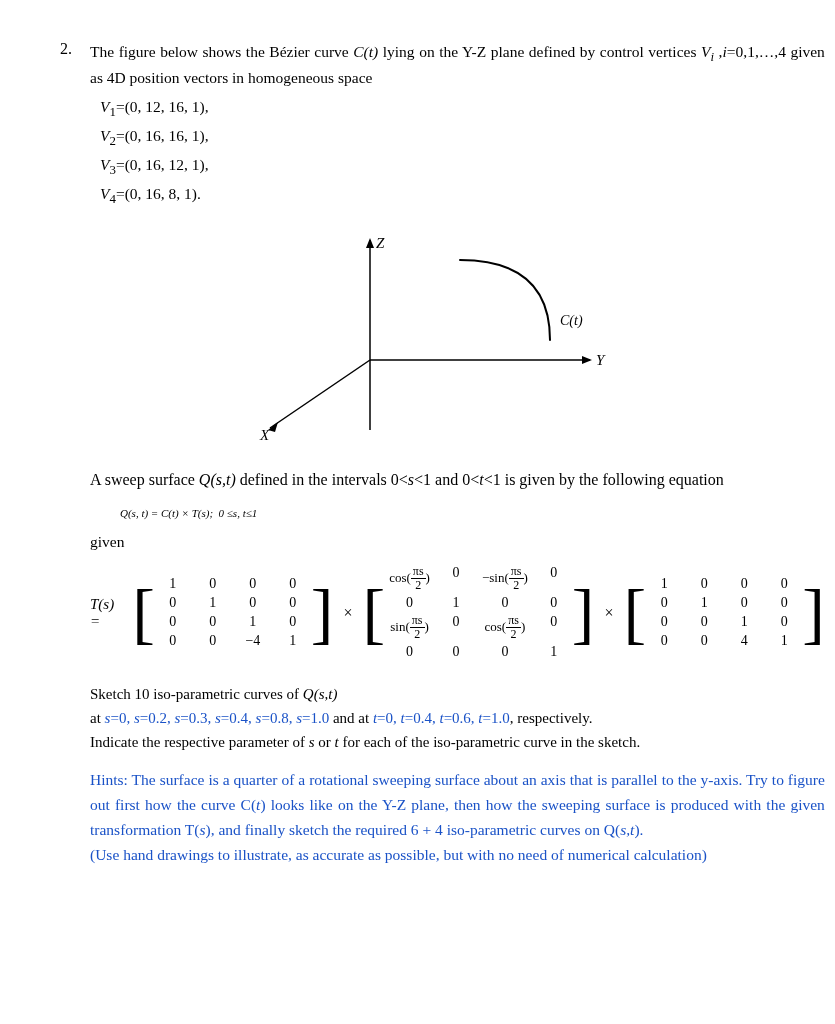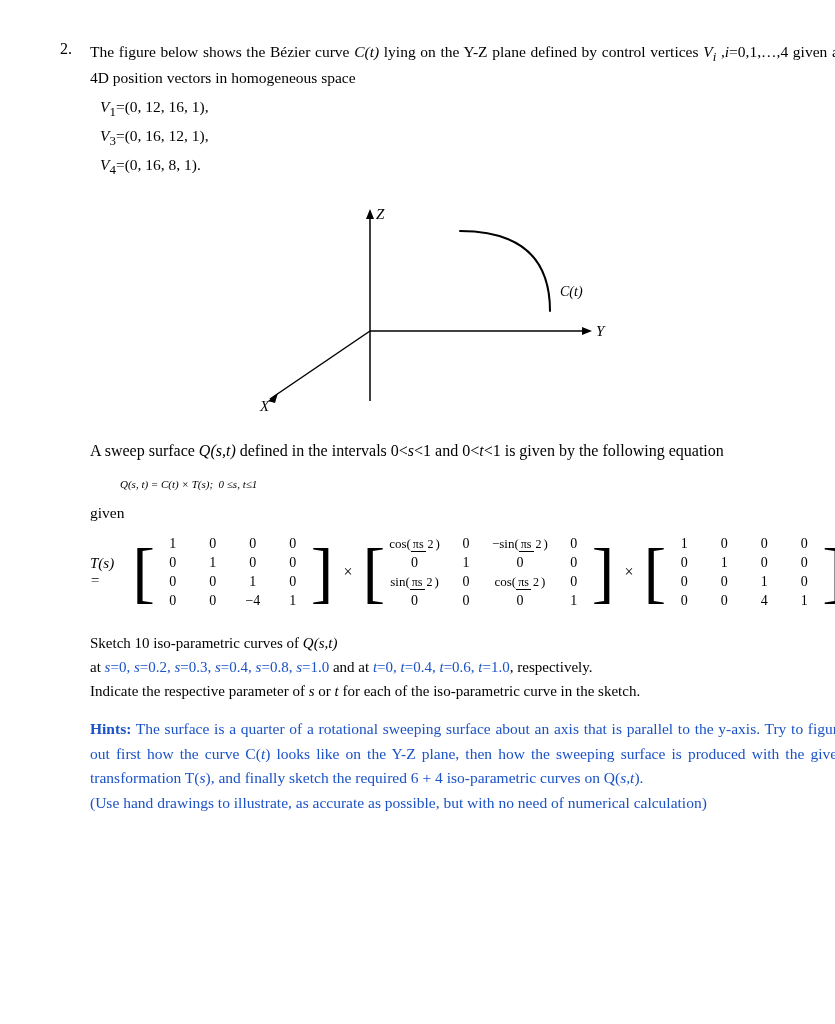--- a/index.html
+++ b/index.html
@@ -24,21 +24,21 @@
     }
     .problem-body {
       flex: 1;
     }
     .problem-text {
       font-size: 15.5px;
       line-height: 1.5;
       text-align: justify;
     }
     .italic { font-style: italic; }
-    .bold { font-weight: bold; }
+    .bold { font-weight: normal; }
 
     .vertices {
       margin-top: 4px;
       margin-left: 10px;
       line-height: 1.7;
       font-size: 15.5px;
     }
 
     .diagram-area {
       display: flex;
@@ -134,21 +134,21 @@
     }
     .hint-text {
       font-size: 15.5px;
       line-height: 1.6;
       color: #1a52c7;
       text-align: justify;
     }
 
     .frac {
       display: inline-flex;
-      flex-direction: row;
+      flex-direction: column;
       align-items: center;
       vertical-align: middle;
       font-size: 12px;
       line-height: 1.1;
     }
     .frac-num { border-bottom: 1px solid #000; padding: 0 2px; }
     .frac-den { padding: 0 2px; }
 
     .trig-cell {
       font-size: 13px;
@@ -162,20 +162,21 @@
   <div class="problem-number">2.</div>
   <div class="problem-body">
 
     <div class="problem-text">
       The figure below shows the Bézier curve <span class="italic">C(t)</span> lying on the Y-Z plane defined by control
       vertices <span class="italic">V<sub>i</sub></span> ,<span class="italic">i</span>=0,1,…,4 given as 4D position vectors in homogeneous space
     </div>
 
     <div class="vertices">
       <div><span class="italic">V</span><sub>1</sub>=(0, 12, 16, 1),</div>
+      <div><span class="italic">V</span><sub>2</sub>=(0, 16, 16, 1),</div>
       <div><span class="italic">V</span><sub>3</sub>=(0, 16, 12, 1),</div>
       <div><span class="italic">V</span><sub>4</sub>=(0, 16, 8, 1).</div>
     </div>
 
     <div class="diagram-area">
       <svg class="axes-svg" width="500" height="220" viewBox="0 0 500 220">
 
         <line x1="200" y1="200" x2="200" y2="10" stroke="#000" stroke-width="1.5"></line>
 
         <polygon points="200,8 196,18 204,18" fill="#000"></polygon>

